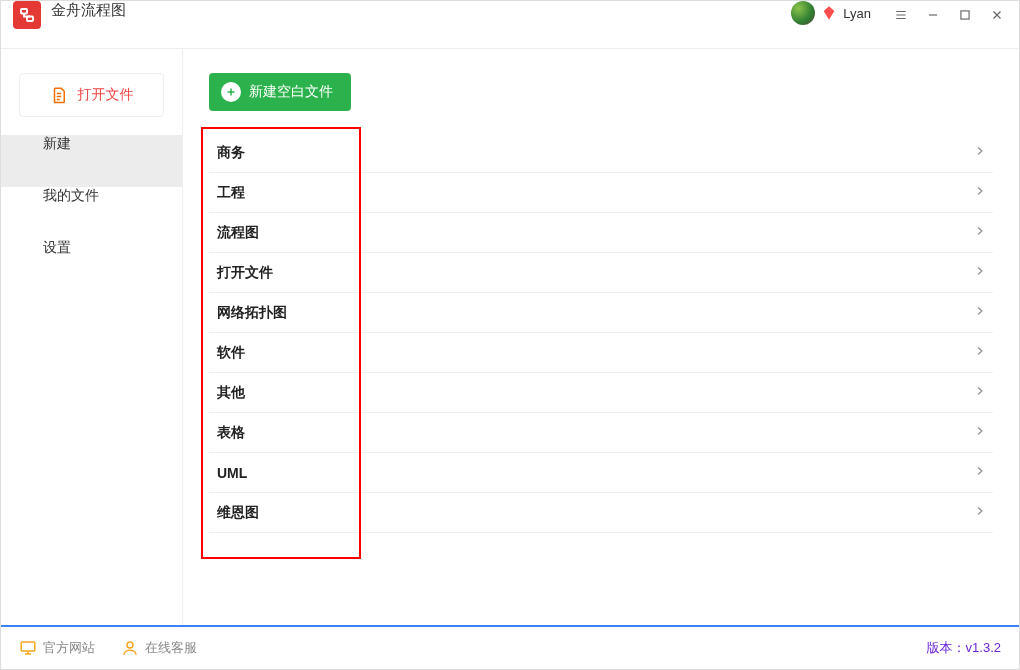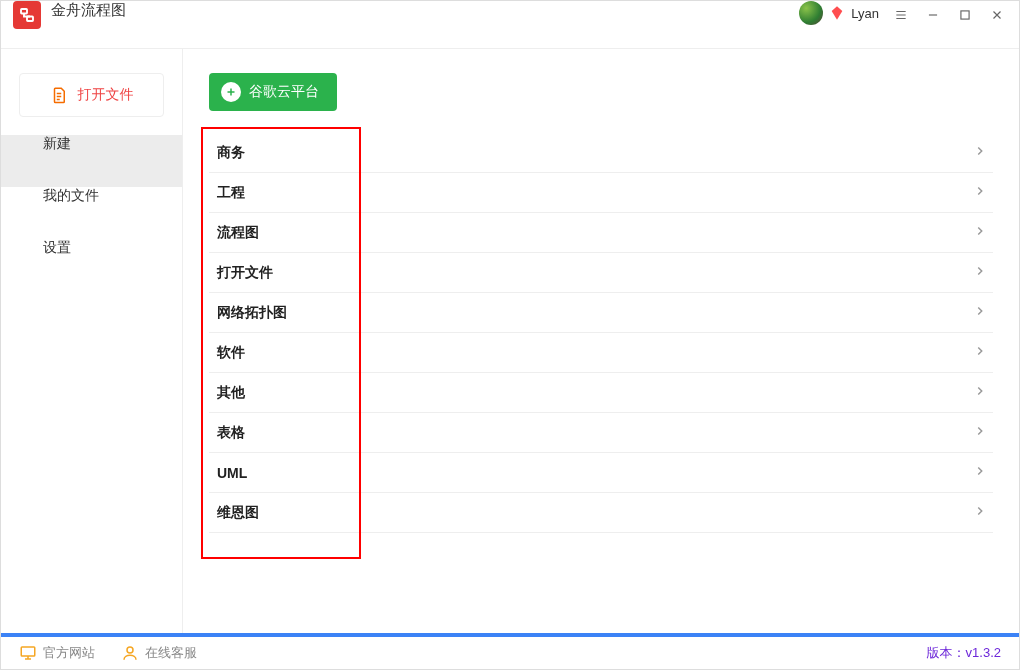--- a/index.html
+++ b/index.html
@@ -5,21 +5,21 @@
     * { margin: 0; padding: 0; box-sizing: border-box; font-family: "Microsoft YaHei", "PingFang SC", sans-serif; }
     body { background: #fff; width: 1020px; height: 670px; overflow: hidden; }
     .window { width: 1020px; height: 670px; border: 1px solid #ddd; display: flex; flex-direction: column; background: #fff; }
 
     
     .titlebar { height: 48px; display: flex; align-items: flex-start; padding: 0 8px 0 12px; border-bottom: 1px solid #eee; }
     .app-logo { width: 28px; height: 28px; background: #e53935; border-radius: 4px; display: flex; align-items: center; justify-content: center; color: #fff; font-weight: bold; margin-right: 10px; }
     .app-logo svg { width: 18px; height: 18px; }
     .app-title { font-size: 15px; color: #333; }
     .titlebar-spacer { flex: 1; }
-    .user-area { display: flex; align-items: center; gap: 6px; margin-right: 8px; }
+    .user-area { display: flex; align-items: center; gap: 6px; margin-right: 16px; }
     .avatar { width: 24px; height: 24px; border-radius: 50%; background: radial-gradient(circle at 30% 30%, #8bc34a, #2e7d32 60%, #5d4037 100%); }
     .vip-icon { width: 16px; height: 16px; }
     .username { font-size: 13px; color: #333; }
     .win-controls { display: flex; align-items: center; gap: 4px; }
     .win-btn { width: 28px; height: 28px; display: flex; align-items: center; justify-content: center; color: #666; cursor: pointer; border-radius: 4px; }
     .win-btn svg { width: 14px; height: 14px; }
 
     
     .body { flex: 1; display: flex; min-height: 0; }
     .sidebar { width: 182px; border-right: 1px solid #eee; display: flex; flex-direction: column; padding-top: 24px; }
@@ -33,21 +33,21 @@
     .main-inner { padding: 24px 26px 20px; flex: 1; overflow: auto; }
     .create-btn { display: inline-flex; align-items: center; gap: 8px; background: #2bb24c; color: #fff; height: 38px; padding: 0 18px 0 12px; border-radius: 4px; font-size: 14px; cursor: pointer; border: none; }
     .create-btn .plus { width: 20px; height: 20px; background: #fff; border-radius: 50%; display: flex; align-items: center; justify-content: center; color: #2bb24c; font-weight: bold; }
 
     .category-list { margin-top: 22px; position: relative; }
     .highlight-box { position: absolute; top: -6px; left: -8px; width: 160px; height: 432px; border: 2px solid #ff0000; pointer-events: none; }
     .cat-row { height: 40px; display: flex; align-items: center; justify-content: space-between; border-bottom: 1px solid #eee; padding: 0 6px 0 8px; cursor: pointer; }
     .cat-label { font-size: 14px; font-weight: 600; color: #222; }
     .chevron { color: #999; }
 
-    .footer { height: 36px; border-top: 4px solid #3b82f6; display: flex; align-items: center; padding: 0 18px; font-size: 13px; color: #888; }
+    .footer { height: 44px; border-top: 2px solid #3b82f6; display: flex; align-items: center; padding: 0 18px; font-size: 13px; color: #888; }
     .footer-link { display: flex; align-items: center; gap: 6px; margin-right: 26px; cursor: pointer; color: #888; }
     .footer-link svg { width: 18px; height: 18px; }
     .footer-spacer { flex: 1; }
     .version { color: #6d28d9; }
   </style>
 </head>
 <body>
 
 <div class="window">
 
@@ -114,21 +114,21 @@
     </div>
 
     <div class="main">
       <div class="main-inner">
         <button class="create-btn">
           <span class="plus">
             <svg width="12" height="12" viewBox="0 0 24 24" fill="none" stroke="#2bb24c" stroke-width="3">
                 <path d="M12 5v14M5 12h14"></path>
               </svg>
           </span>
-          <span>谷歌云平台</span>
+          <span>新建空白文件</span>
         </button>
 
         <div class="category-list">
           <div class="highlight-box"></div>
 
           <div class="cat-row">
             <span class="cat-label">商务</span>
             <span class="chevron">
               <svg width="14" height="14" viewBox="0 0 24 24" fill="none" stroke="#999" stroke-width="2.5">
                   <path d="M9 6l6 6-6 6"></path>

